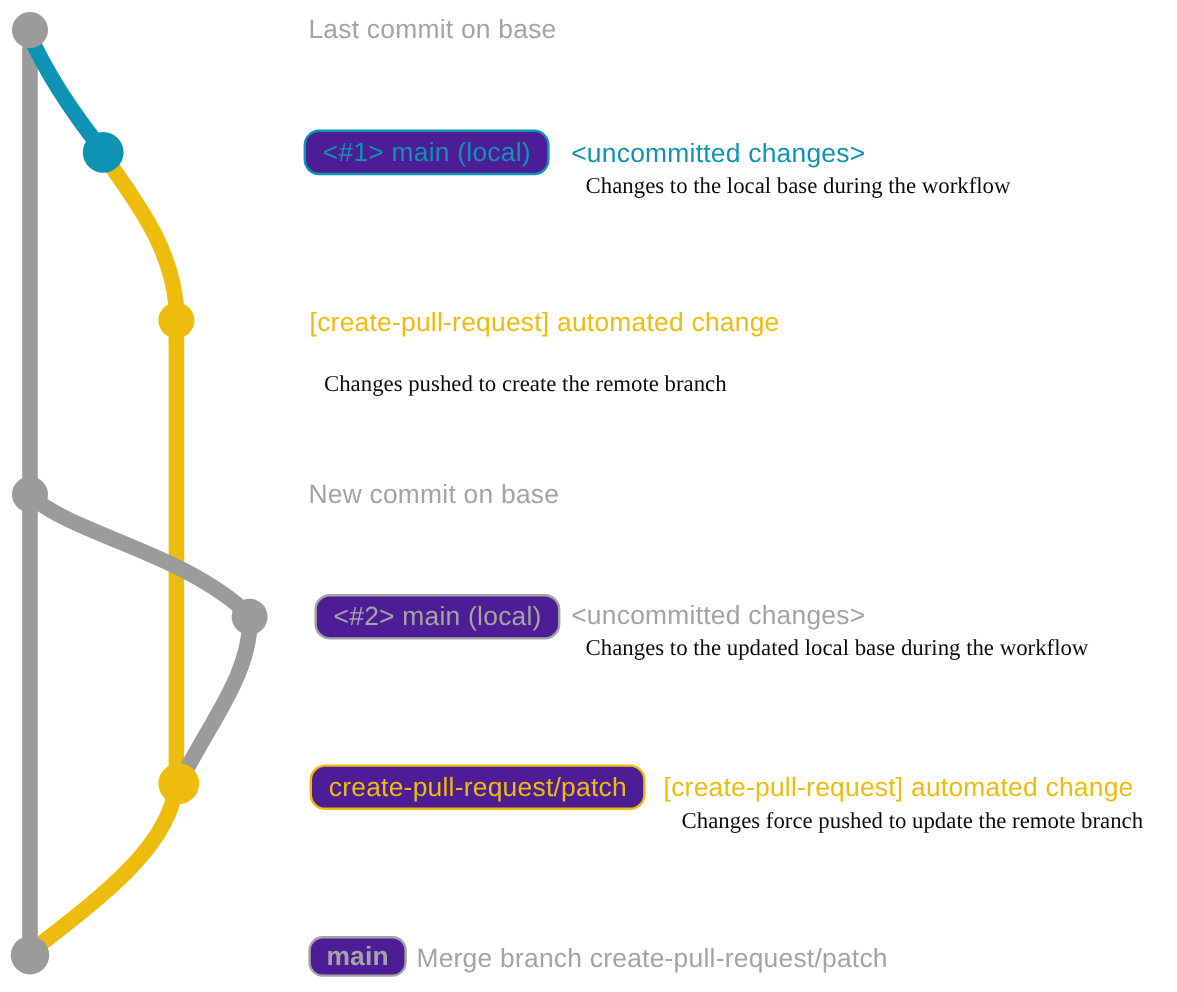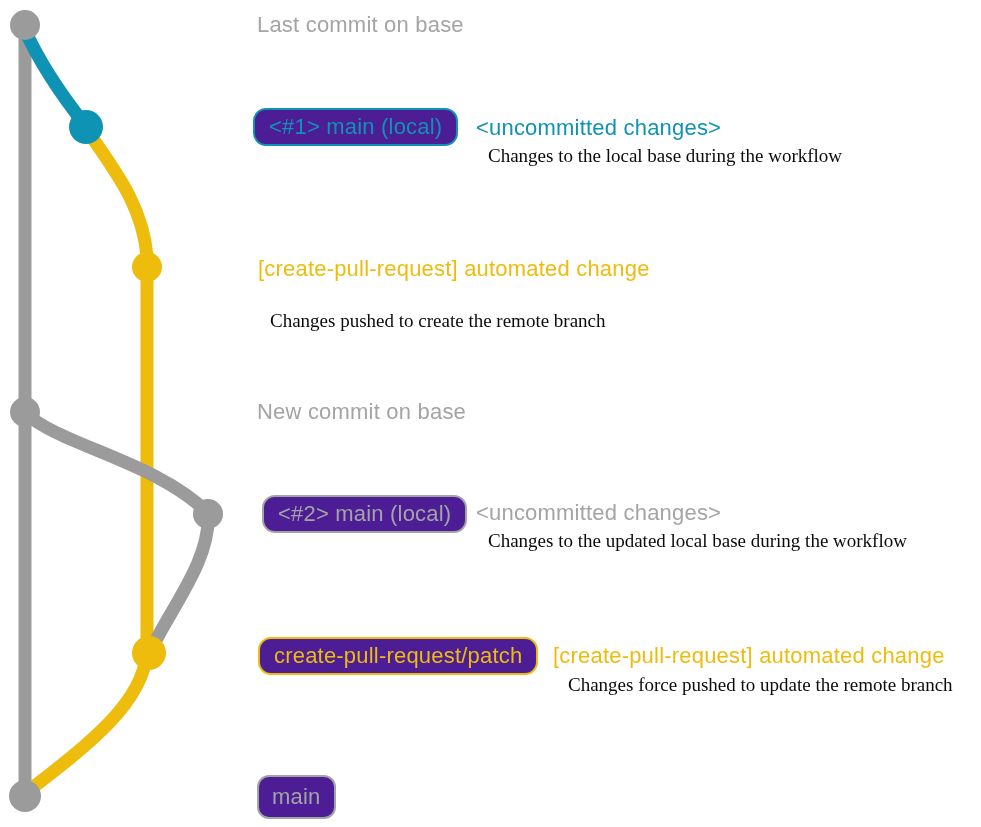--- a/index.html
+++ b/index.html
@@ -44,24 +44,25 @@
     padding: 0 14px;
     height: 38px;
     box-sizing: border-box;
     font-family: "Liberation Sans", sans-serif;
     font-size: 22px;
     letter-spacing: 0.2px;
     white-space: nowrap;
     background: #4c1d95;
   }
   .badge.small {
-    height: 44px;
+    height: 34px;
     border-radius: 12px;
     border-width: 2px;
     padding: 0 13px;
+    font-weight: bold;
   }
 </style>
 </head>
 <body>
 
 <div class="canvas">
 
   <svg class="graph-svg" width="981" height="827" viewBox="0 0 981 827">
 
     <path d="M 25 25 L 25 797" fill="none" stroke-width="13" stroke-linecap="round" stroke="#9b9b9b"></path>
@@ -102,14 +103,15 @@
     <span class="badge">create-pull-request/patch</span>
   </div>
 
   <div class="ann serif-desc" style="left: 488px; top: 530px; color: rgb(11, 11, 11);">Changes to the updated local base during the workflow</div>
   <div class="ann sans-label" style="left: 553px; top: 643px; color: rgb(237, 188, 13);">[create-pull-request] automated change</div>
   <div class="ann serif-desc" style="left: 568px; top: 674px; color: rgb(11, 11, 11);">Changes force pushed to update the remote branch</div>
 
   <div class="ann" style="left: 257px; top: 780px; height: 34px; display: flex; align-items: center; color: rgb(164, 164, 164);">
     <span class="badge small">main</span>
   </div>
+  <div class="ann sans-label" style="left: 347px; top: 786px; color: rgb(164, 164, 164);">Merge branch create-pull-request/patch</div>
 
 </div>
 
 </body></html>

